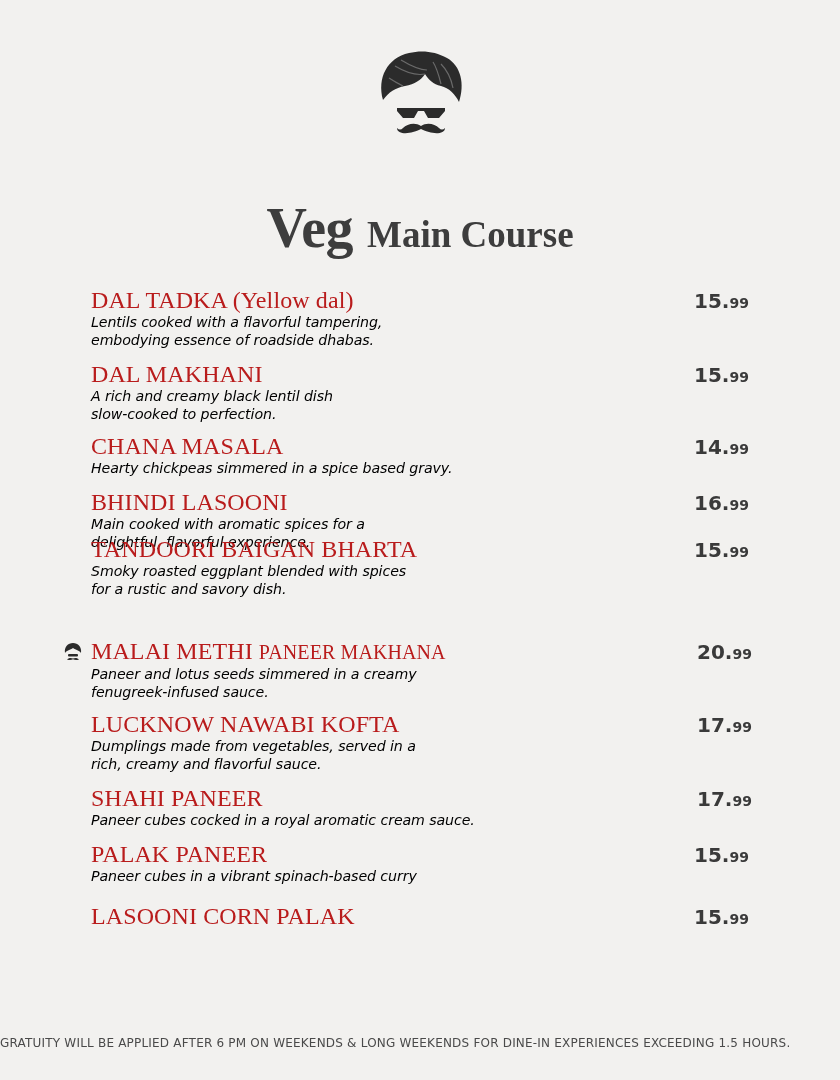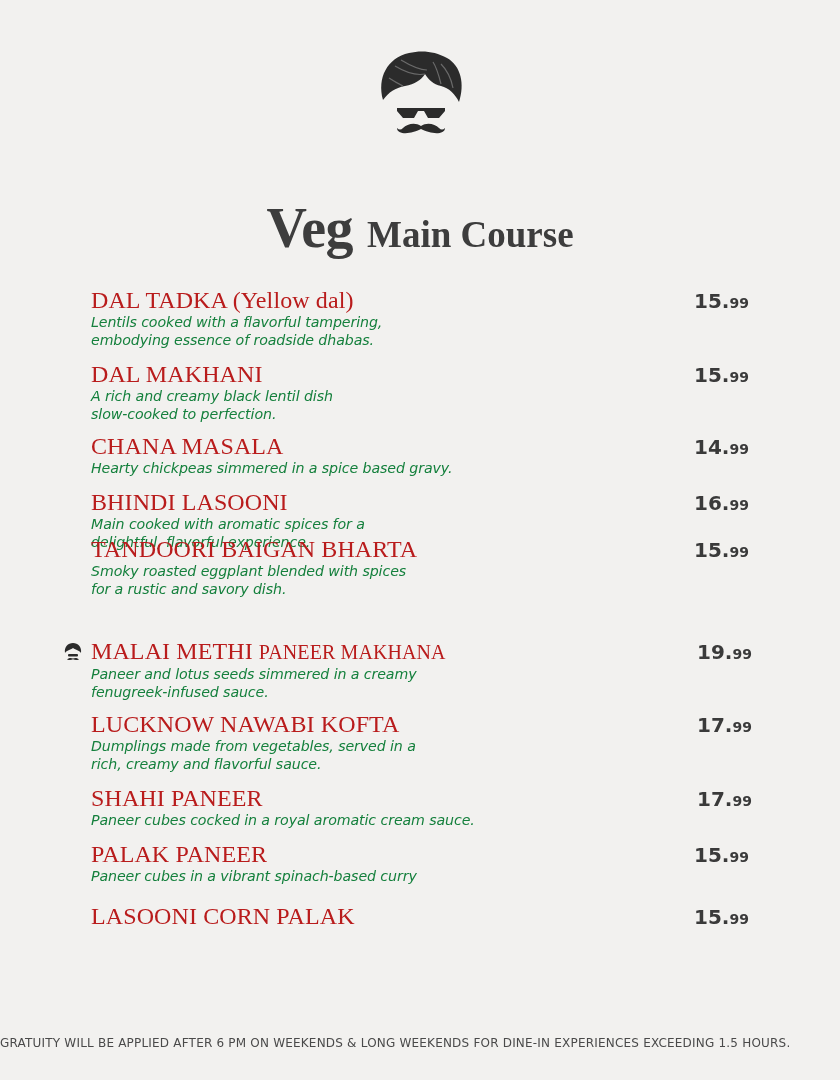--- a/index.html
+++ b/index.html
@@ -25,21 +25,21 @@
   .menu-item { position: absolute; left: 91px; width: 660px; }
   .item-name {
     font-family: "Liberation Serif", serif;
     font-size: 24px; line-height: 26px; color: #b91c1c;
     white-space: nowrap; letter-spacing: 0.1px;
   }
   .item-name .sm { font-size: 20px; }
   .item-desc {
     font-family: "DejaVu Sans", sans-serif;
     font-style: italic; font-size: 14.2px; line-height: 18px;
-    color: #15803d; white-space: pre-line; font-weight: 300;
+    color: #000000; white-space: pre-line; font-weight: 300;
     letter-spacing: -0.1px;
   }
   .price {
     position: absolute; top: 2px;
     font-family: "DejaVu Sans", sans-serif; font-weight: bold;
     font-size: 20px; color: #3a3a3a; white-space: nowrap;
   }
   .price .cents { font-size: 14px; font-weight: bold; }
   .chef-badge {
     position: absolute; left: -28px; top: 4px; width: 20px; height: 20px;
@@ -108,21 +108,21 @@
 
 <div class="menu-item" style="top:638px">
   <svg class="chef-badge" viewBox="0 0 20 20">
     <path d="M2 11 C1 5 5 1 10 1 C15 1 19 5 18 11 C16 8 13 8 10 6 C7 8 4 8 2 11 Z" fill="#2b2b2b"></path>
     <rect x="5" y="12" width="10" height="2.5" rx="1" fill="#2b2b2b"></rect>
     <path d="M10 16.5 C8 15.5 5 16 4 17.5 C7 18.5 8.5 18 10 17.2 C11.5 18 13 18.5 16 17.5 C15 16 12 15.5 10 16.5 Z" fill="#2b2b2b"></path>
   </svg>
   <div class="item-name"><span>MALAI METHI</span> <span class="sm">PANEER MAKHANA</span></div>
   <div class="item-desc">Paneer and lotus seeds simmered in a creamy
 fenugreek-infused sauce.</div>
-  <div class="price" style="left:606px"><span>19.</span><span class="cents">99</span></div>
+  <div class="price" style="left:606px"><span>20.</span><span class="cents">99</span></div>
 </div>
 
 <div class="menu-item" style="top:711px">
   <div class="item-name">LUCKNOW NAWABI KOFTA</div>
   <div class="item-desc">Dumplings made from vegetables, served in a
 rich, creamy and flavorful sauce.</div>
   <div class="price" style="left:606px"><span>17.</span><span class="cents">99</span></div>
 </div>
 
 <div class="menu-item" style="top:785px">

